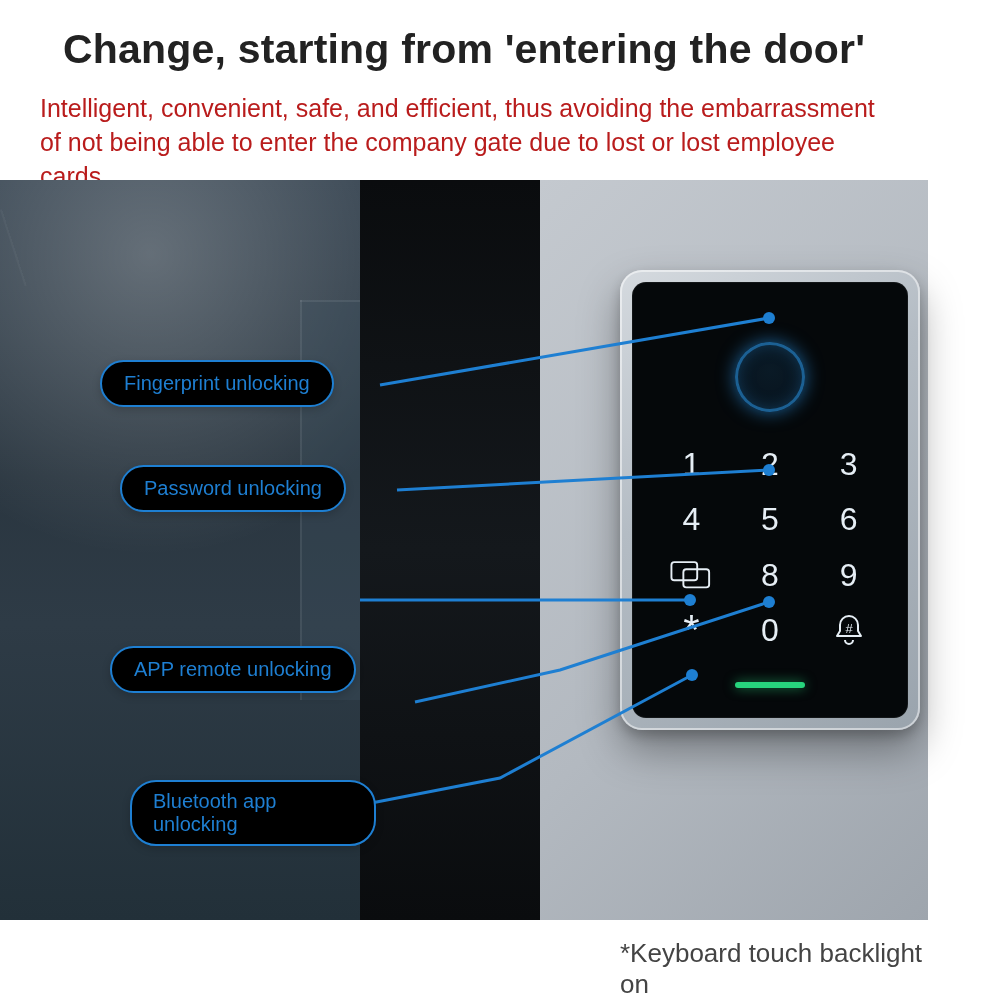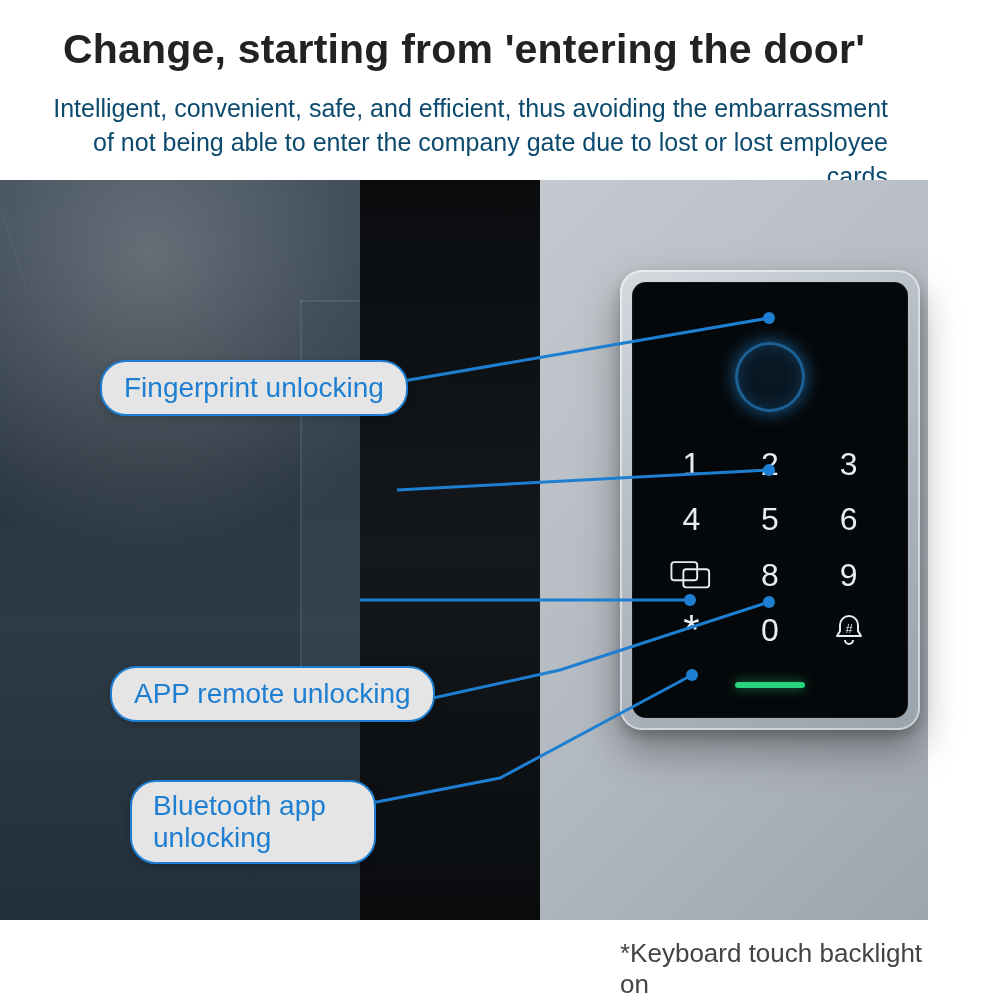--- a/index.html
+++ b/index.html
@@ -3,22 +3,22 @@
 <meta charset="utf-8">
 <style>
 html,body{margin:0;padding:0;width:1000px;height:1000px;overflow:hidden;
 font-family:-apple-system,BlinkMacSystemFont,"Segoe UI",Arial,sans-serif;
 background:#fff;color:#1a1a1a}
 .canvas{position:relative;width:928px;height:1000px}
 
 
 .title{position:absolute;left:0;right:0;top:26px;text-align:center;
 font-size:41px;font-weight:600;letter-spacing:.2px;color:#222}
-.subtitle{position:absolute;left:40px;right:40px;top:92px;text-align:right;
-font-size:25px;line-height:1.35;color:#0c4a6e}
+.subtitle{position:absolute;left:40px;right:40px;top:92px;text-align:left;
+font-size:25px;line-height:1.35;color:#b91c1c}
 
 
 .hero{position:absolute;left:0;right:0;top:180px;height:740px;
 background:linear-gradient(180deg,#babec4 0%,#a1a8b0 70%,#8d949c 100%)}
 
 
 .office{position:absolute;left:0;top:0;bottom:0;width:500px;
 background:
  radial-gradient(circle at 30% 10%,rgba(255,255,255,.25),transparent 40%),
  linear-gradient(180deg,#33414e 0%,#2a3640 40%,#2e3b46 60%,#223039 100%);
@@ -73,22 +73,22 @@
 .card-icon svg{width:42px;height:30px;display:block}
 
 .bell-icon svg{width:32px;height:34px;display:block}
 
 
 .status{position:absolute;left:50%;bottom:30px;transform:translateX(-50%);
 width:70px;height:6px;border-radius:3px;background:#27d47d;
 box-shadow:0 0 12px rgba(39,212,125,.6)}
 
 
-.pill{position:absolute;background:#e5e5e5;border:2px solid #1e7fd2;border-radius:26px;
-padding:10px 22px;font-size:28px;color:#1e7fd2;font-weight:500;line-height:1.15;
+.pill{position:absolute;background:#000000;border:2px solid #1e7fd2;border-radius:26px;
+padding:10px 22px;font-size:20px;color:#1e7fd2;font-weight:500;line-height:1.15;
 box-shadow:0 3px 8px rgba(0,0,0,.18);max-width:300px}
 .pill.multi{padding:8px 21px}
 
 
 .connectors{position:absolute;left:0;top:180px;width:1000px;height:740px;pointer-events:none}
 .connectors circle{fill:#1e7fd2}
 .connectors line,.connectors polyline{stroke:#1e7fd2;stroke-width:3;fill:none}
 
 </style>
 </head>
@@ -157,17 +157,18 @@
     <line x1="690" y1="420" x2="360" y2="420"></line>
 
     <circle cx="769" cy="422" r="6"></circle>
     <polyline points="769,422 560,490 415,522"></polyline>
 
     <circle cx="692" cy="495" r="6"></circle>
     <polyline points="692,495 500,598 325,632"></polyline>
   </svg>
 
   <div class="pill" style="left:100px;top:360px">Fingerprint unlocking</div>
-  <div class="pill" style="left:110px;top:666px">APP remote unlocking</div>
+  <div class="pill" style="left:120px;top:465px">Password unlocking</div>
+  <div class="pill" style="left:110px;top:646px">APP remote unlocking</div>
   <div class="pill multi" style="left:130px;top:780px;width:200px">Bluetooth app unlocking</div>
 
   <div class="note">*Keyboard touch backlight on</div>
 </div>
 
 </body></html>

